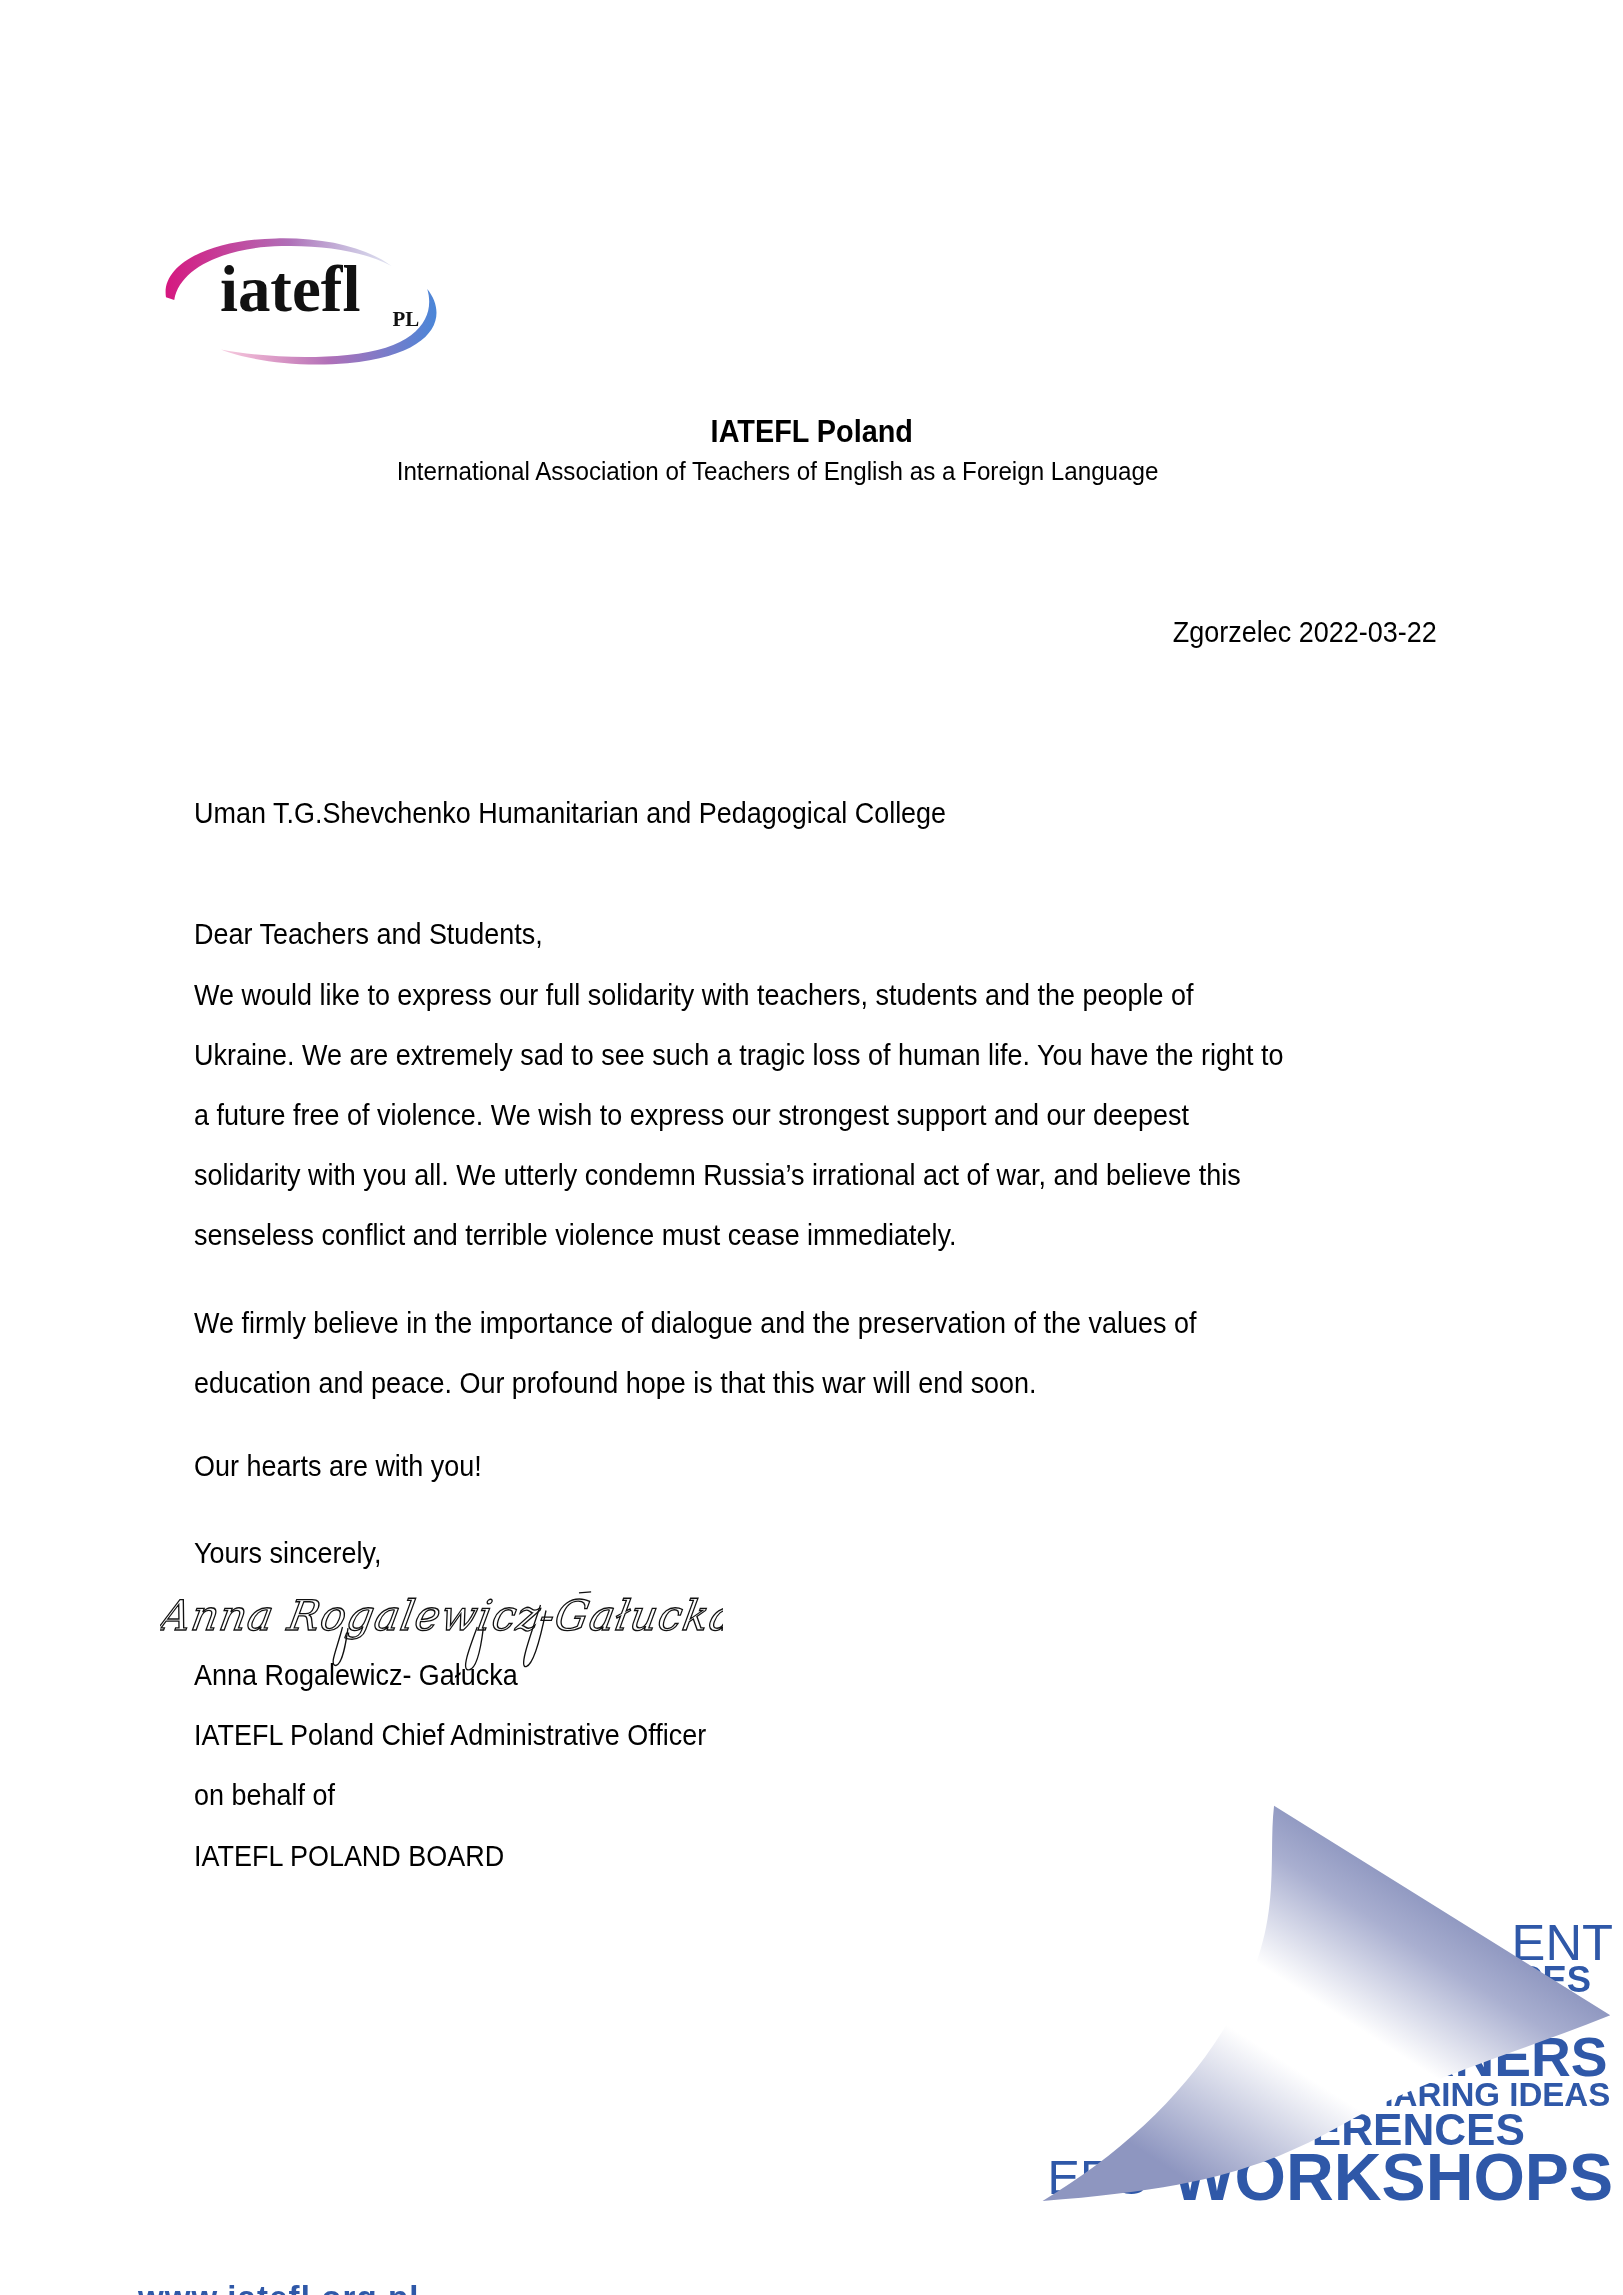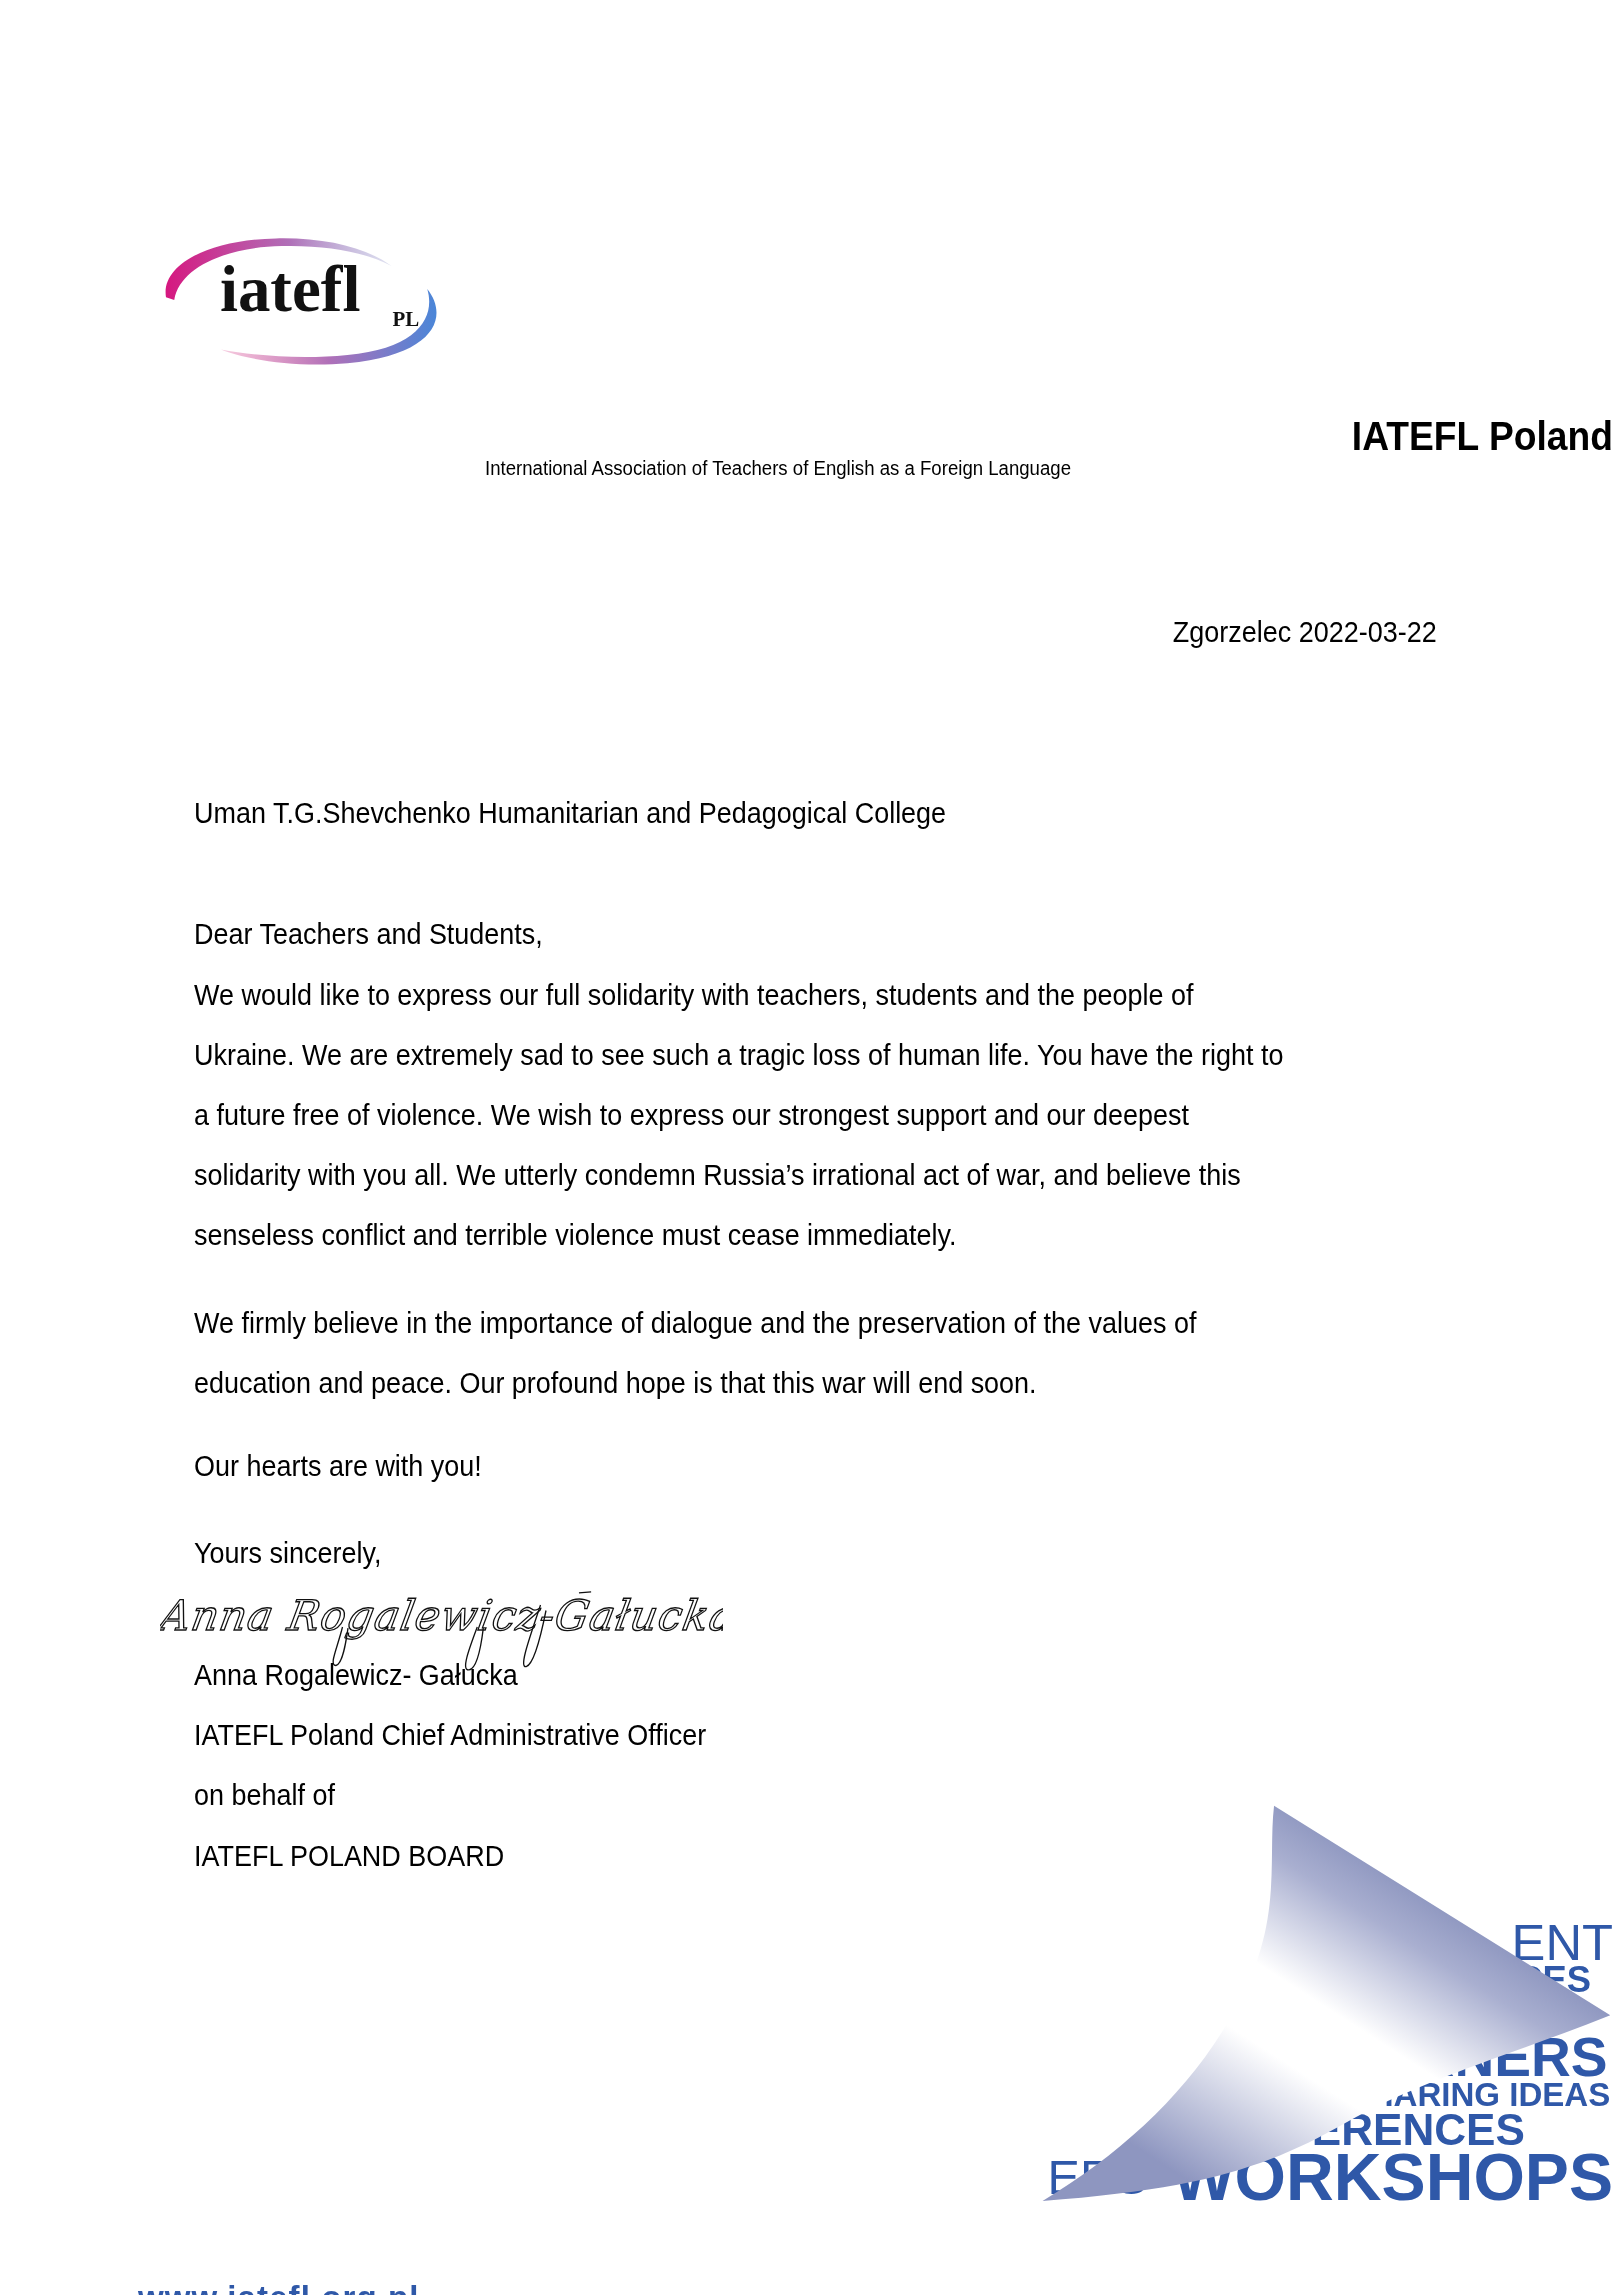--- a/index.html
+++ b/index.html
@@ -30,28 +30,28 @@
       top: 212px;
       width: 309px;
       height: 165px;
       font-weight: bold;
     }
     #logo svg { width: 100%; height: 100%; display: block; }
 
     
     #org-name {
       left: 0; width: 1623px; top: 416px;
-      text-align: right;
-      font-size: 40px; font-weight: bold;
+      text-align: center;
+      font-size: 31px; font-weight: bold;
       transform: none;
     }
     #org-full {
       left: 0; width: 1556px; top: 458px;
       text-align: center;
-      font-size: 20px;
+      font-size: 26px;
       transform: none;
     }
     .center-inner {
       display: inline-block;
       transform: scaleX(0.93);
     }
     #date-line {
       right: 186px; top: 618px;
       transform-origin: right top;
     }

